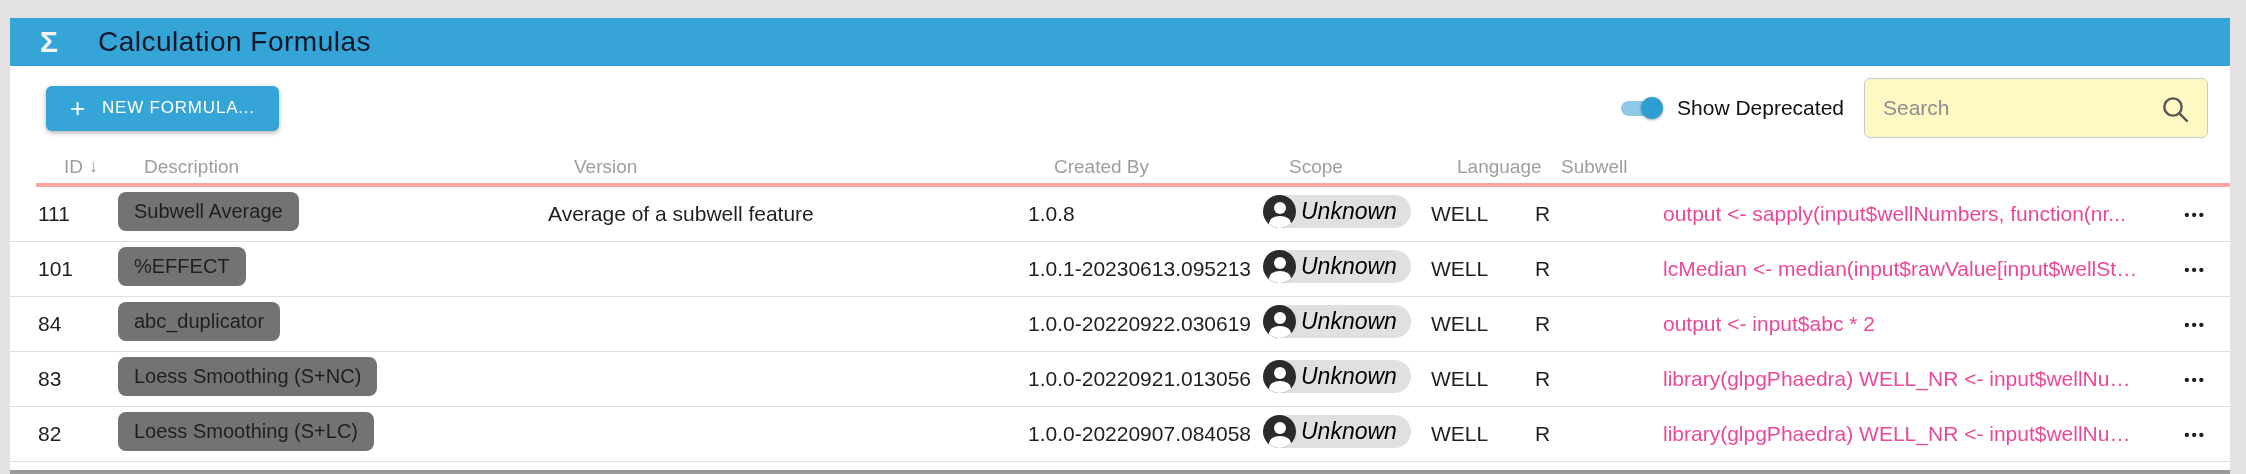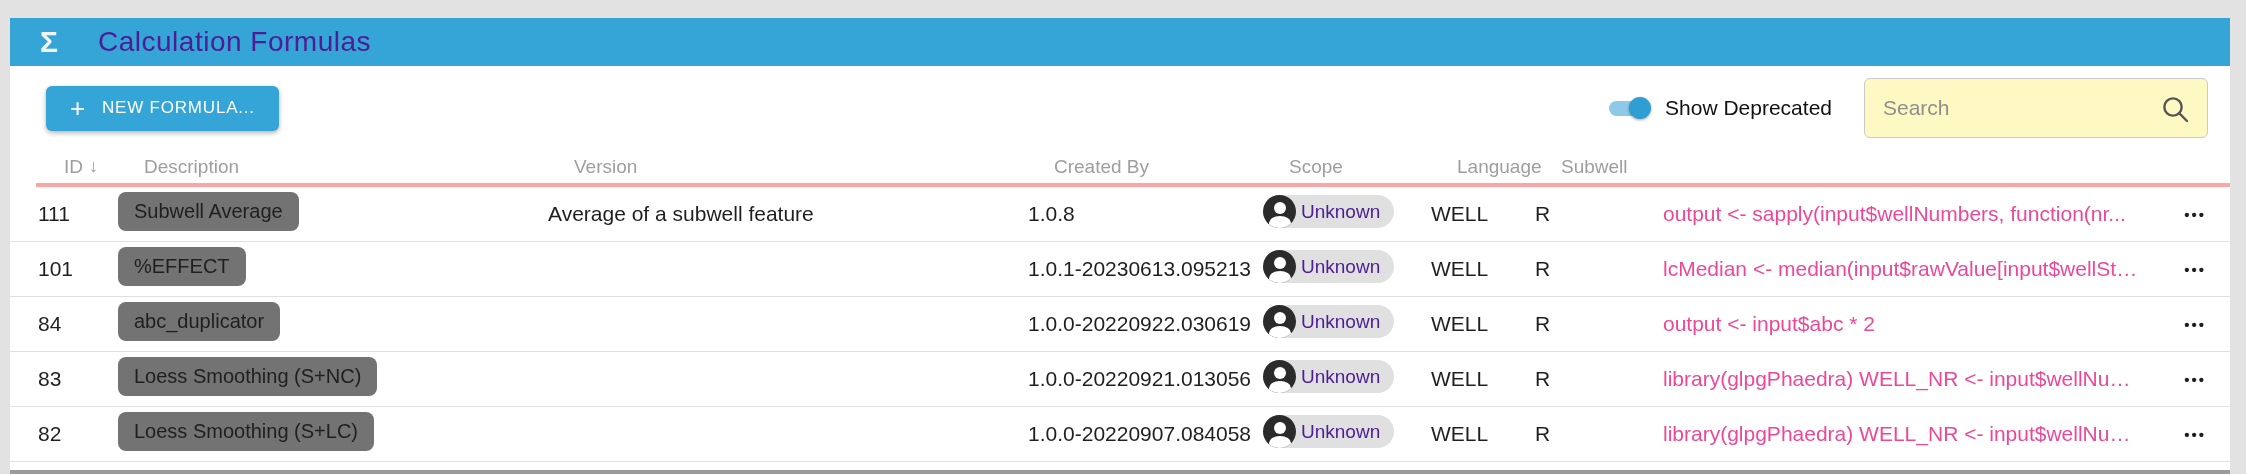--- a/index.html
+++ b/index.html
@@ -16,21 +16,21 @@
     overflow:hidden;
   }
   
   .appbar {
     height:48px; background:#35a4d6;
     display:flex; align-items:center;
     padding-left:30px; gap:40px;
     color:#ffffff;
   }
   .sigma { font-size:30px; font-weight:bold; color:#f2f2f2; line-height:1; }
-  .appbar-title { font-size:28px; letter-spacing:0.5px; color:#4c1d95; }
+  .appbar-title { font-size:28px; letter-spacing:0.5px; color:#0f172a; }
   
   .toolbar {
     height:84px; display:flex; align-items:center;
     padding:0 22px 0 36px; background:#ffffff;
   }
   .new-formula-btn {
     display:inline-flex; align-items:center; gap:16px;
     height:45px; padding:0 24px;
     background:#35a4d6; color:#ffffff;
     border:none; border-radius:6px;
@@ -46,21 +46,21 @@
   }
   .toggle-track {
     position:absolute; left:0; top:5px; width:36px; height:15px;
     border-radius:8px; background:#8ec9e8;
   }
   .toggle-thumb {
     position:absolute; right:0; top:1px; width:22px; height:22px;
     border-radius:50%; background:#2e9ed3;
     box-shadow:0 1px 3px rgba(0,0,0,0.35);
   }
-  .toggle-label { font-size:21px; color:#111111; margin-right:32px; }
+  .toggle-label { font-size:21px; color:#111111; margin-right:20px; }
   .searchbox {
     position:relative; width:344px; height:60px;
     border:1px solid #c9c9c9; border-radius:6px;
     display:flex; align-items:center; background:#fef9c3;
   }
   .searchbox input {
     border:none; outline:none; background:transparent;
     font-family:inherit; font-size:21px; color:#333333;
     padding:0 56px 0 18px; width:100%;
   }
@@ -101,21 +101,21 @@
     position:relative; overflow:hidden; flex:none; margin-right:5px;
   }
   .avatar .head {
     position:absolute; left:50%; top:7px; transform:translateX(-50%);
     width:12px; height:12px; border-radius:50%; background:#ffffff;
   }
   .avatar .shoulders {
     position:absolute; left:50%; top:21px; transform:translateX(-50%);
     width:22px; height:14px; border-radius:50% 50% 0 0; background:#ffffff;
   }
-  .creator-name { font-size:19px; color:#4c1d95; white-space:nowrap; }
+  .creator-name { font-size:23px; color:#000000; white-space:nowrap;font-style:italic; }
   .more-btn {
     border:none; background:transparent; cursor:pointer;
     font-size:15px; letter-spacing:2px; font-weight:bold; color:#1f1f1f;
     justify-self:end; padding:8px 4px; font-family:inherit;
   }
   .formula-cell { color:#ec4899; }
   .bottom-edge {
     position:absolute; left:0; bottom:0; width:100%; height:4px;
     background:#9a9a9a;
   }

